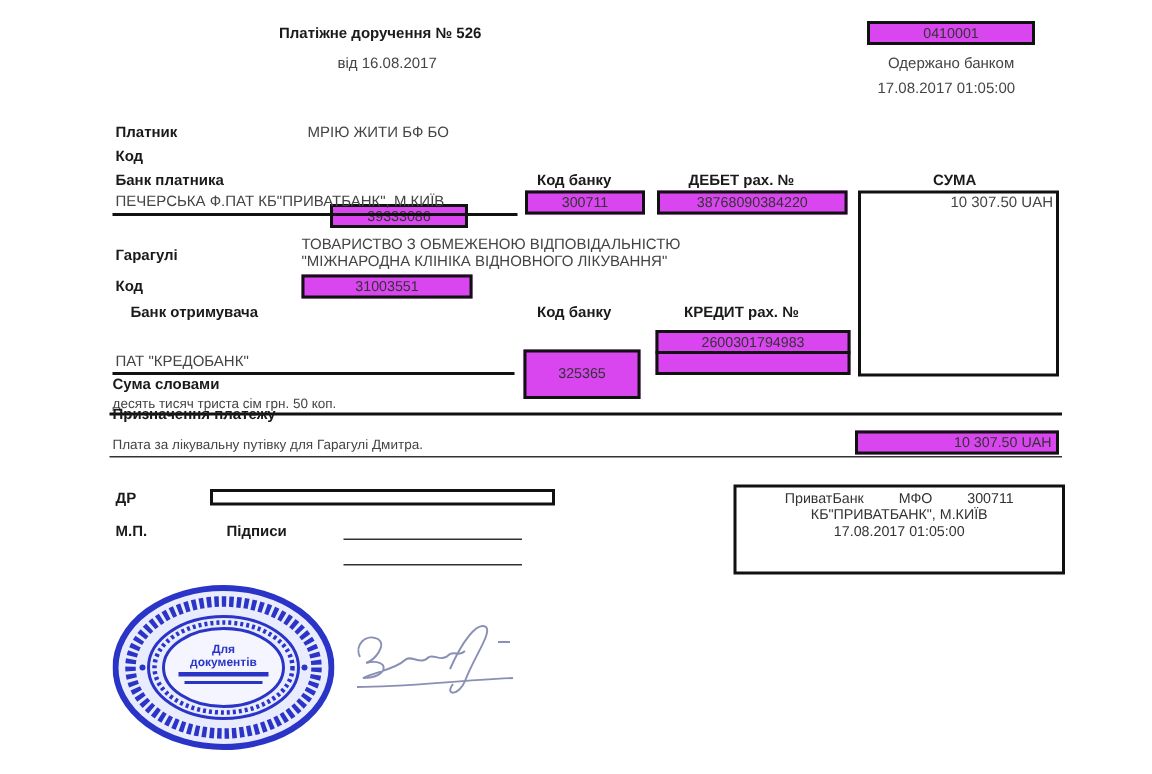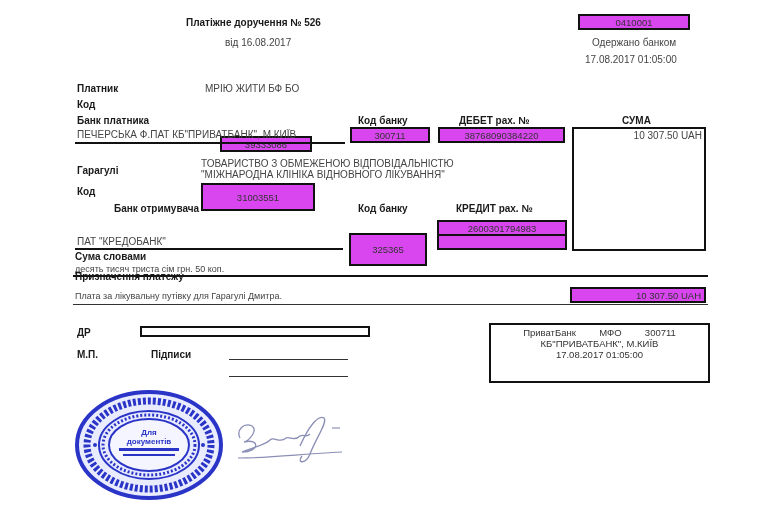--- a/index.html
+++ b/index.html
@@ -40,22 +40,22 @@
 
 <div class="abs t b" style="left:622px;top:115px;">СУМА</div>
 <div class="abs" style="left:572px;top:127px;width:134px;height:124px;border:2px solid #111;box-sizing:border-box;">
   <div class="t gray" style="position:absolute;right:2px;top:1px;">10 307.50 UAH</div>
 </div>
 
 <div class="abs t b" style="left:77px;top:165px;">Гарагулі</div>
 <div class="abs t gray" style="left:201px;top:158px;">ТОВАРИСТВО З ОБМЕЖЕНОЮ ВІДПОВІДАЛЬНІСТЮ</div>
 <div class="abs t gray" style="left:201px;top:169px;">"МІЖНАРОДНА КЛІНІКА ВІДНОВНОГО ЛІКУВАННЯ"</div>
 <div class="abs t b" style="left:77px;top:186px;">Код</div>
-<div class="box" style="left:201px;top:183px;width:114px;height:28px;text-align:right;">31003551</div>
-<div class="abs t b" style="left:86px;top:203px;padding-left:28px;">Банк отримувача</div>
+<div class="box" style="left:201px;top:183px;width:114px;height:16px;text-align:right;">31003551</div>
+<div class="abs t b" style="left:59px;top:203px;padding-left:28px;">Банк отримувача</div>
 <div class="abs t b" style="left:358px;top:203px;">Код банку</div>
 <div class="abs t b" style="left:456px;top:203px;">КРЕДИТ рах. №</div>
 <div class="box" style="left:437px;top:220px;width:130px;height:16px;">2600301794983</div>
 <div class="box" style="left:437px;top:234px;width:130px;height:16px;"></div>
 <div class="abs t gray" style="left:77px;top:236px;">ПАТ "КРЕДОБАНК"</div>
 <div class="hline" style="left:75px;top:248px;width:268px;"></div>
 <div class="box" style="left:349px;top:233px;width:78px;height:33px;">325365</div>
 
 <div class="abs t b" style="left:75px;top:251px;">Сума словами</div>
 <div class="abs t gray" style="left:75px;top:264px;font-size:9px;">десять тисяч триста сім грн. 50 коп.</div>

